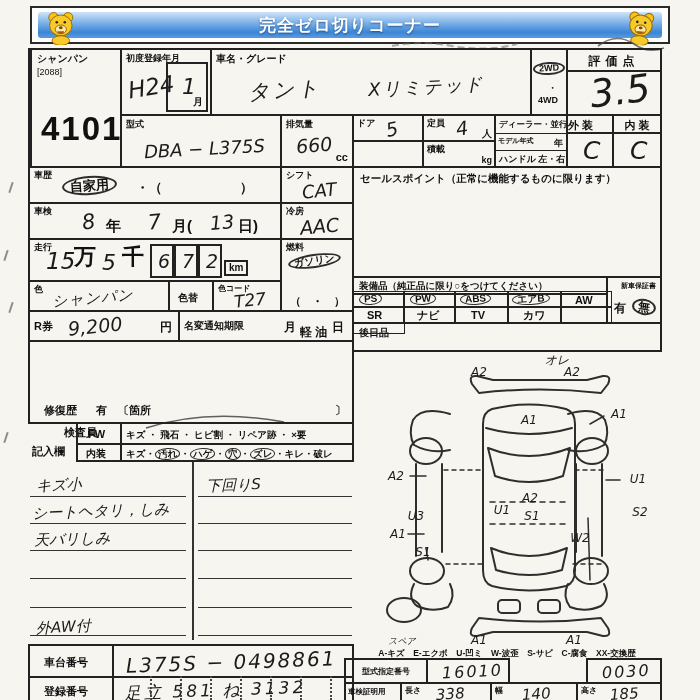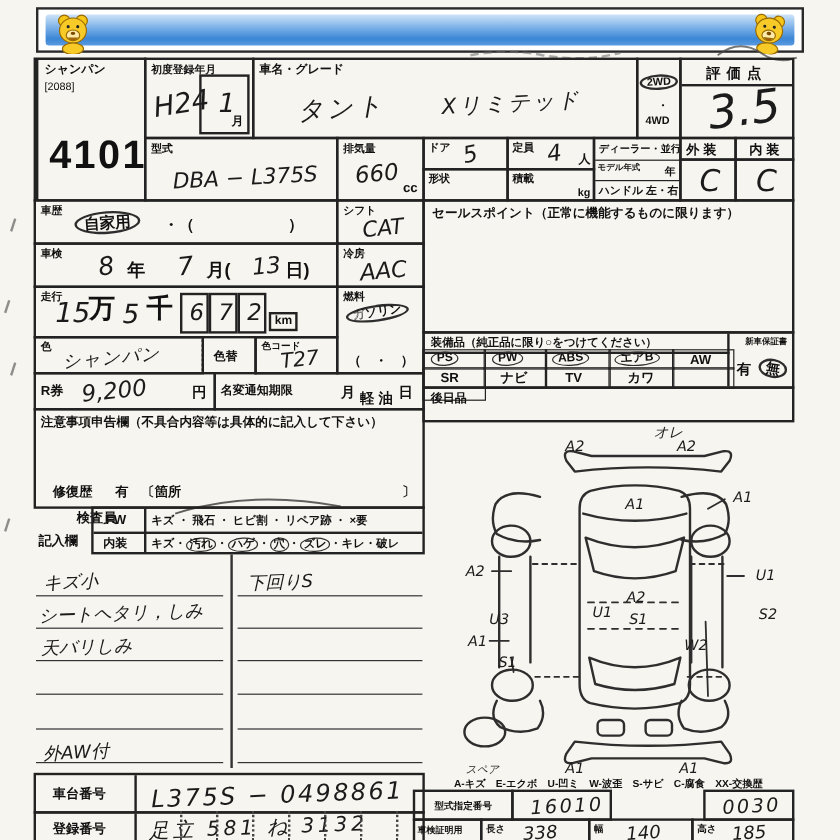--- a/index.html
+++ b/index.html
@@ -20,20 +20,21 @@
   .tick{position:absolute;width:2px;height:11px;background:#555;opacity:.65;transform:rotate(18deg);}
   svg text{font-family:"DejaVu Sans",sans-serif;font-style:italic;}
 </style>
 </head>
 <body>
 
 <div id="sheet">
 
   <div style="position:absolute;left:30px;top:6px;width:640px;height:38px;background:#fff;border:2px solid #2a2a2a;box-sizing:border-box;">
     <div style="position:absolute;left:6px;top:4px;right:6px;bottom:4px;background:linear-gradient(180deg,#cfe4f8 0%,#84b6ea 38%,#3b86d6 78%,#5a9be0 100%);border-radius:3px;"></div>
+    <div class="pr" style="left:0;right:0;top:9px;text-align:center;font-size:17px;letter-spacing:1px;color:#fff;text-shadow:0 1px 2px rgba(16,58,110,.75);">完全ゼロ切りコーナー</div>
     <svg style="position:absolute;left:12px;top:1px;" width="32" height="36" viewBox="0 0 40 44">
       <g stroke="#9a6a00" stroke-width="1.2">
         <circle cx="12" cy="10" r="6" fill="#f5c518"></circle>
           <circle cx="30" cy="10" r="6" fill="#f5c518"></circle>
         <ellipse cx="21" cy="20" rx="14" ry="13" fill="#f7ca28"></ellipse>
         <ellipse cx="21" cy="25" rx="7" ry="5.5" fill="#fde9a8"></ellipse>
         <circle cx="16" cy="16" r="1.6" fill="#222" stroke="none"></circle>
           <circle cx="26" cy="16" r="1.6" fill="#222" stroke="none"></circle>
         <ellipse cx="21" cy="23" rx="2.4" ry="1.8" fill="#7a4a00" stroke="none"></ellipse>
         <path d="M17,28 q4,4 8,0 z" fill="#c0392b"></path>
@@ -110,37 +111,34 @@
   </div>
   <div class="cell" style="left:352px;top:114px;width:72px;height:28px;">
     <span class="lbl" style="left:3px;top:3px;font-size:9px;">ドア</span>
     <span class="hw" style="left:32px;top:4px;font-size:19px;transform:rotate(-12deg);">5</span>
   </div>
   <div class="cell" style="left:422px;top:114px;width:74px;height:28px;">
     <span class="lbl" style="left:3px;top:3px;font-size:9px;">定員</span>
     <span class="hw" style="left:32px;top:3px;font-size:19px;transform:rotate(-8deg);">4</span>
     <span class="pr" style="right:2px;bottom:1px;font-size:10px;">人</span>
   </div>
-  <div class="cell" style="left:352px;top:140px;width:72px;height:28px;">
-    <span class="lbl" style="left:3px;top:3px;font-size:9px;">形状</span>
-  </div>
   <div class="cell" style="left:422px;top:140px;width:74px;height:28px;">
     <span class="lbl" style="left:3px;top:3px;font-size:9px;">積載</span>
     <span class="pr" style="right:2px;bottom:1px;font-size:9px;">kg</span>
   </div>
   <div class="cell" style="left:494px;top:114px;width:74px;height:54px;">
     <div style="position:absolute;left:0;right:0;top:17px;border-top:1.5px solid #222;"></div>
     <div style="position:absolute;left:0;right:0;top:34px;border-top:1.5px solid #222;"></div>
     <span class="lbl" style="left:3px;top:4px;font-size:8.5px;">ディーラー・並行</span>
     <span class="lbl" style="left:2px;top:21px;font-size:7px;">モデル年式</span>
     <span class="lbl" style="right:3px;top:23px;font-size:9px;">年</span>
     <span class="lbl" style="left:3px;top:39px;font-size:9px;">ハンドル 左・右</span>
   </div>
   <div class="cell" style="left:566px;top:114px;width:48px;height:20px;">
-    <span class="lbl" style="left:0;right:15px;top:4px;text-align:right;font-size:11px;">外 装</span>
+    <span class="lbl" style="left:0;right:0;top:4px;text-align:left;font-size:11px;">外 装</span>
   </div>
   <div class="cell" style="left:612px;top:114px;width:50px;height:20px;">
     <span class="lbl" style="left:0;right:0;top:4px;text-align:center;font-size:11px;">内 装</span>
   </div>
   <div class="cell" style="left:566px;top:132px;width:48px;height:36px;">
     <span class="hw" style="left:15px;top:4px;font-size:25px;">C</span>
   </div>
   <div class="cell" style="left:612px;top:132px;width:50px;height:36px;">
     <span class="hw" style="left:16px;top:4px;font-size:25px;">C</span>
   </div>
@@ -210,21 +208,20 @@
     <span class="hw" style="left:38px;top:5px;font-size:19px;transform:rotate(-6deg);">9,200</span>
     <span class="pr" style="right:6px;top:9px;font-size:12px;">円</span>
   </div>
   <div class="cell" style="left:178px;top:310px;width:176px;height:32px;">
     <span class="lbl" style="left:4px;top:9px;font-size:10px;">名変通知期限</span>
     <span class="pr" style="left:104px;top:9px;font-size:12px;">月</span>
     <span class="pr" style="right:8px;top:9px;font-size:12px;">日</span>
   </div>
 
   <div class="cell" style="left:28px;top:340px;width:326px;height:84px;">
-    <span class="lbl" style="left:4px;top:5px;font-size:10.5px;">注意事項申告欄（不具合内容等は具体的に記入して下さい）</span>
     <span class="lbl" style="left:14px;top:63px;font-size:11px;">修復歴</span>
     <span class="lbl" style="left:66px;top:63px;font-size:11px;">有</span>
     <span class="lbl" style="left:88px;top:63px;font-size:11px;">〔箇所</span>
     <span class="lbl" style="right:6px;top:63px;font-size:11px;">〕</span>
   </div>
   <svg style="position:absolute;left:140px;top:406px;" width="150" height="26" viewBox="0 0 150 26">
     <path d="M6,22 q62,-20 138,-6" fill="none" stroke="#3a3a3a" stroke-width="1.6" opacity=".8"></path>
   </svg>
 
   <span class="lbl" style="left:32px;top:427px;font-size:11px;margin-left:32px;">検査員</span>

